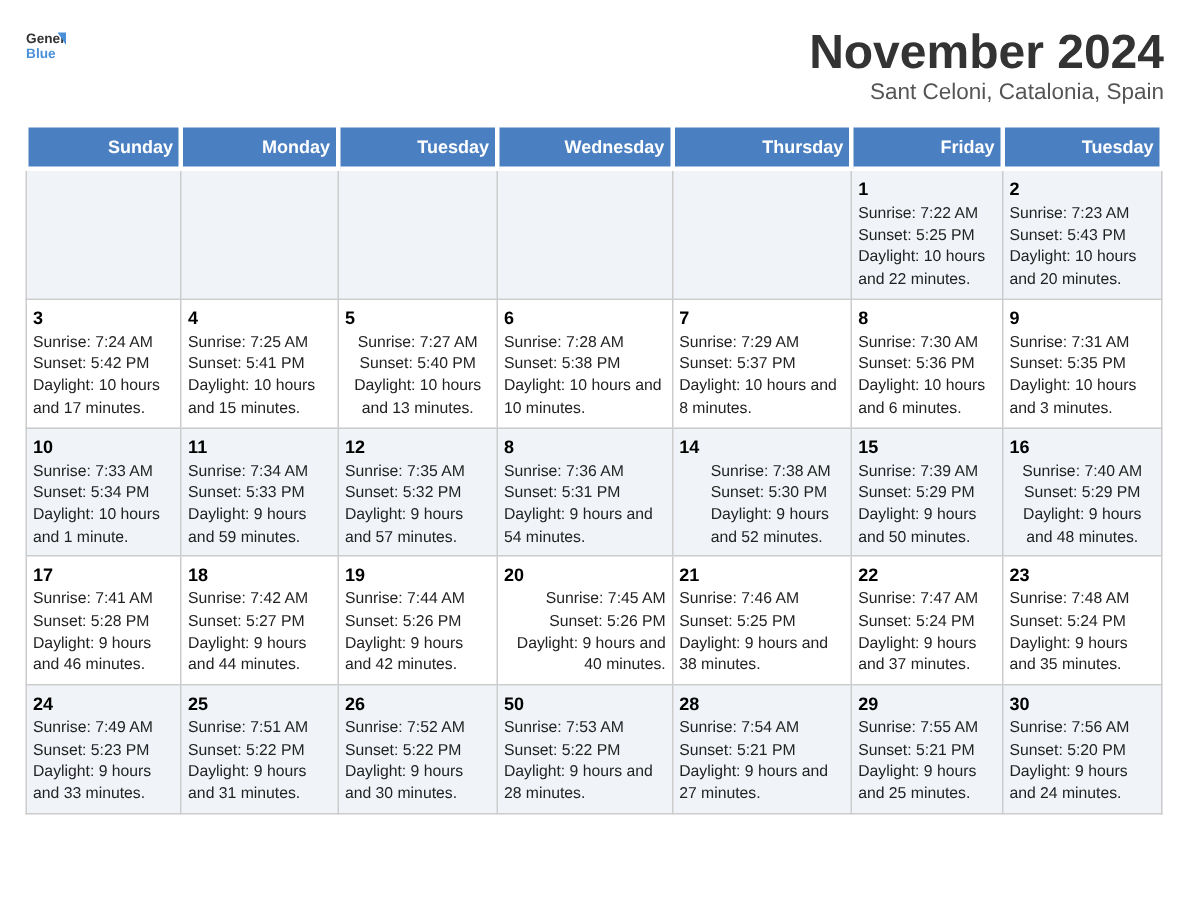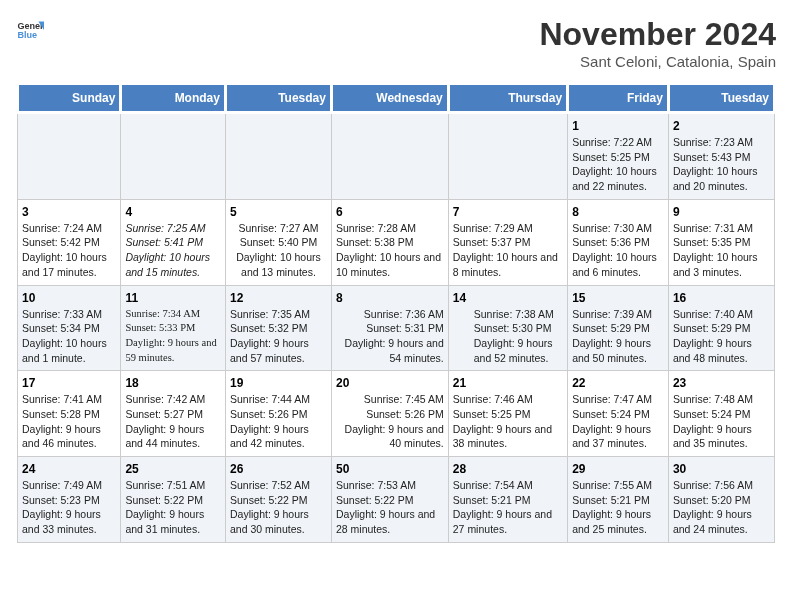--- a/index.html
+++ b/index.html
@@ -134,21 +134,21 @@
       </tr>
       <tr>
         <td>
           <span class="day-num">3</span>
           <div class="day-info" style="white-space: pre-line;">Sunrise: 7:24 AM
 Sunset: 5:42 PM
 Daylight: 10 hours and 17 minutes.</div>
         </td>
         <td>
           <span class="day-num">4</span>
-          <div class="day-info" style="white-space: pre-line; font-style: italic;">Sunrise: 7:25 AM
+          <div class="day-info" style="white-space: pre-line;">Sunrise: 7:25 AM
 Sunset: 5:41 PM
 Daylight: 10 hours and 15 minutes.</div>
         </td>
         <td>
           <span class="day-num">5</span>
           <div class="day-info" style="white-space: pre-line; text-align: center;">Sunrise: 7:27 AM
 Sunset: 5:40 PM
 Daylight: 10 hours and 13 minutes.</div>
         </td>
         <td>
@@ -178,51 +178,51 @@
       </tr>
       <tr>
         <td>
           <span class="day-num">10</span>
           <div class="day-info" style="white-space: pre-line;">Sunrise: 7:33 AM
 Sunset: 5:34 PM
 Daylight: 10 hours and 1 minute.</div>
         </td>
         <td>
           <span class="day-num">11</span>
-          <div class="day-info" style="white-space: pre-line; font-family: Liberation Serif, serif;">Sunrise: 7:34 AM
+          <div class="day-info" style="white-space: pre-line;">Sunrise: 7:34 AM
 Sunset: 5:33 PM
 Daylight: 9 hours and 59 minutes.</div>
         </td>
         <td>
           <span class="day-num">12</span>
           <div class="day-info" style="white-space: pre-line;">Sunrise: 7:35 AM
 Sunset: 5:32 PM
 Daylight: 9 hours and 57 minutes.</div>
         </td>
         <td>
           <span class="day-num">8</span>
-          <div class="day-info" style="white-space: pre-line; text-align: right;">Sunrise: 7:36 AM
+          <div class="day-info" style="white-space: pre-line;">Sunrise: 7:36 AM
 Sunset: 5:31 PM
 Daylight: 9 hours and 54 minutes.</div>
         </td>
         <td>
           <span class="day-num">14</span>
           <div class="day-info" style="white-space: pre-line; margin-left: 21px;">Sunrise: 7:38 AM
 Sunset: 5:30 PM
 Daylight: 9 hours and 52 minutes.</div>
         </td>
         <td>
           <span class="day-num">15</span>
           <div class="day-info" style="white-space: pre-line;">Sunrise: 7:39 AM
 Sunset: 5:29 PM
 Daylight: 9 hours and 50 minutes.</div>
         </td>
         <td>
           <span class="day-num">16</span>
-          <div class="day-info" style="white-space: pre-line;">Sunrise: 7:40 AM
+          <div class="day-info" style="white-space: pre-line; text-align: center;">Sunrise: 7:40 AM
 Sunset: 5:29 PM
 Daylight: 9 hours and 48 minutes.</div>
         </td>
       </tr>
       <tr>
         <td>
           <span class="day-num">17</span>
           <div class="day-info" style="white-space: pre-line;">Sunrise: 7:41 AM
 Sunset: 5:28 PM
 Daylight: 9 hours and 46 minutes.</div>

